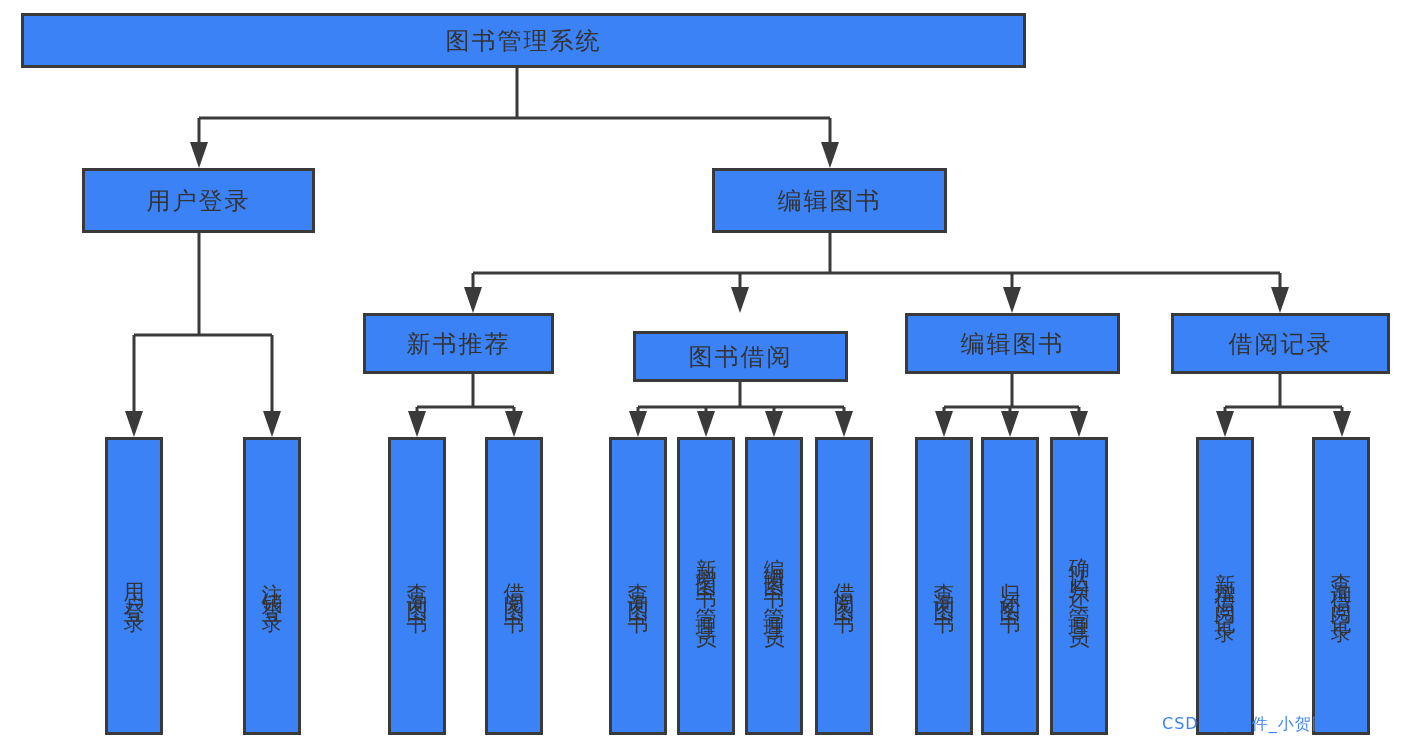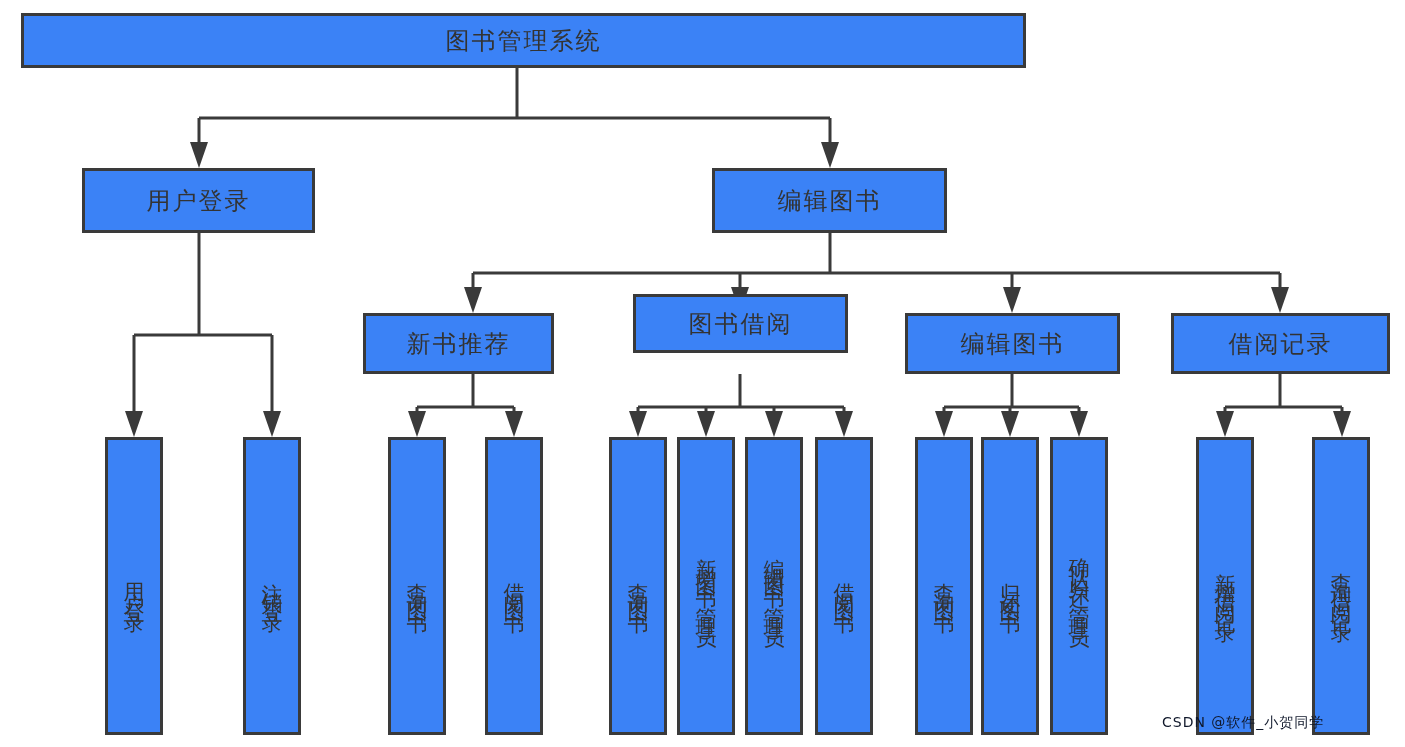--- a/index.html
+++ b/index.html
@@ -26,40 +26,40 @@
     text-orientation:mixed;
     font-size:21px;
     letter-spacing:10px;
     white-space:nowrap;
   }
   
   #n-root          {left:21px;  top:13px;  width:1005px; height:55px;}
   #n-user-login    {left:82px;  top:168px; width:233px;  height:65px;}
   #n-book-mgmt     {left:712px; top:168px; width:235px;  height:65px;}
   #n-new-books     {left:363px; top:313px; width:191px;  height:61px;}
-  #n-book-borrow   {left:633px; top:294px; width:215px;  height:59px;}
+  #n-book-borrow   {left:633px; top:331px; width:215px;  height:51px;}
   #n-current-borrow{left:905px; top:313px; width:215px;  height:61px;}
   #n-borrow-records{left:1171px;top:313px; width:219px;  height:61px;text-align:right;}
   .leaf{top:437px;width:58px;height:298px;}
   #f-user-login {left:105px;}
   #f-logout     {left:243px;}
   #f-nb-query   {left:388px;}
   #f-nb-borrow  {left:485px;}
   #f-bb-query   {left:609px;}
   #f-bb-add     {left:677px;}
   #f-bb-edit    {left:745px;}
   #f-bb-borrow  {left:815px;}
   #f-cb-query   {left:915px;}
   #f-cb-return  {left:981px;}
   #f-cb-confirm {left:1050px;}
   #f-br-add     {left:1196px;}
   #f-br-query   {left:1312px;}
   #watermark{
     position:absolute;left:1162px;top:714px;z-index:5;
-    font-size:14px;color:#0f172a;letter-spacing:1px;white-space:nowrap;
+    font-size:16px;color:#3b82f6;letter-spacing:1px;white-space:nowrap;
   }
 </style>
 </head>
 <body>
 
 <div id="stage">
 
   <svg id="wires" width="1405" height="747" viewBox="0 0 1405 747">
     <defs>
       <path id="tri" d="M-9,-26 L9,-26 L0,0 Z" fill="#3a3a3a"></path>

